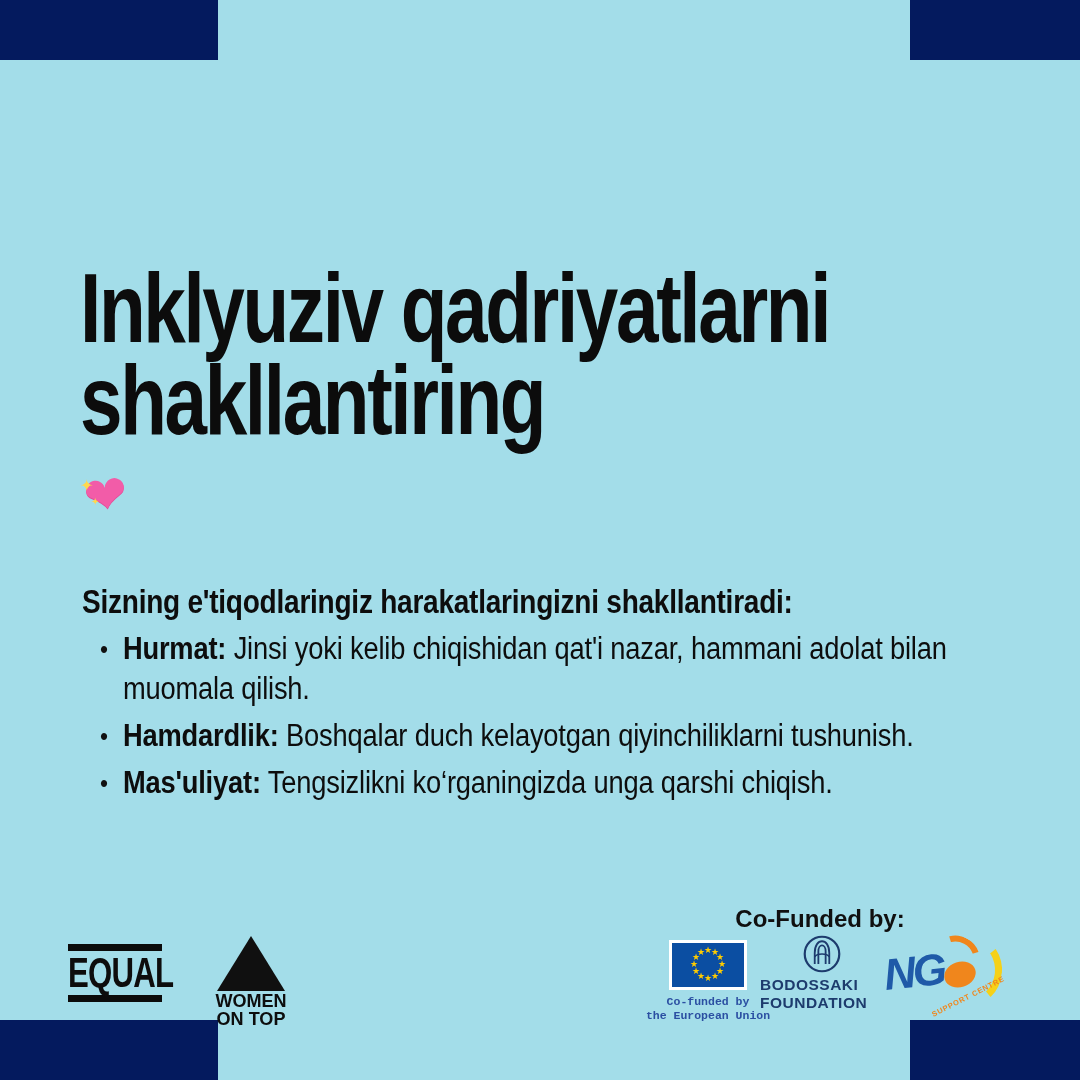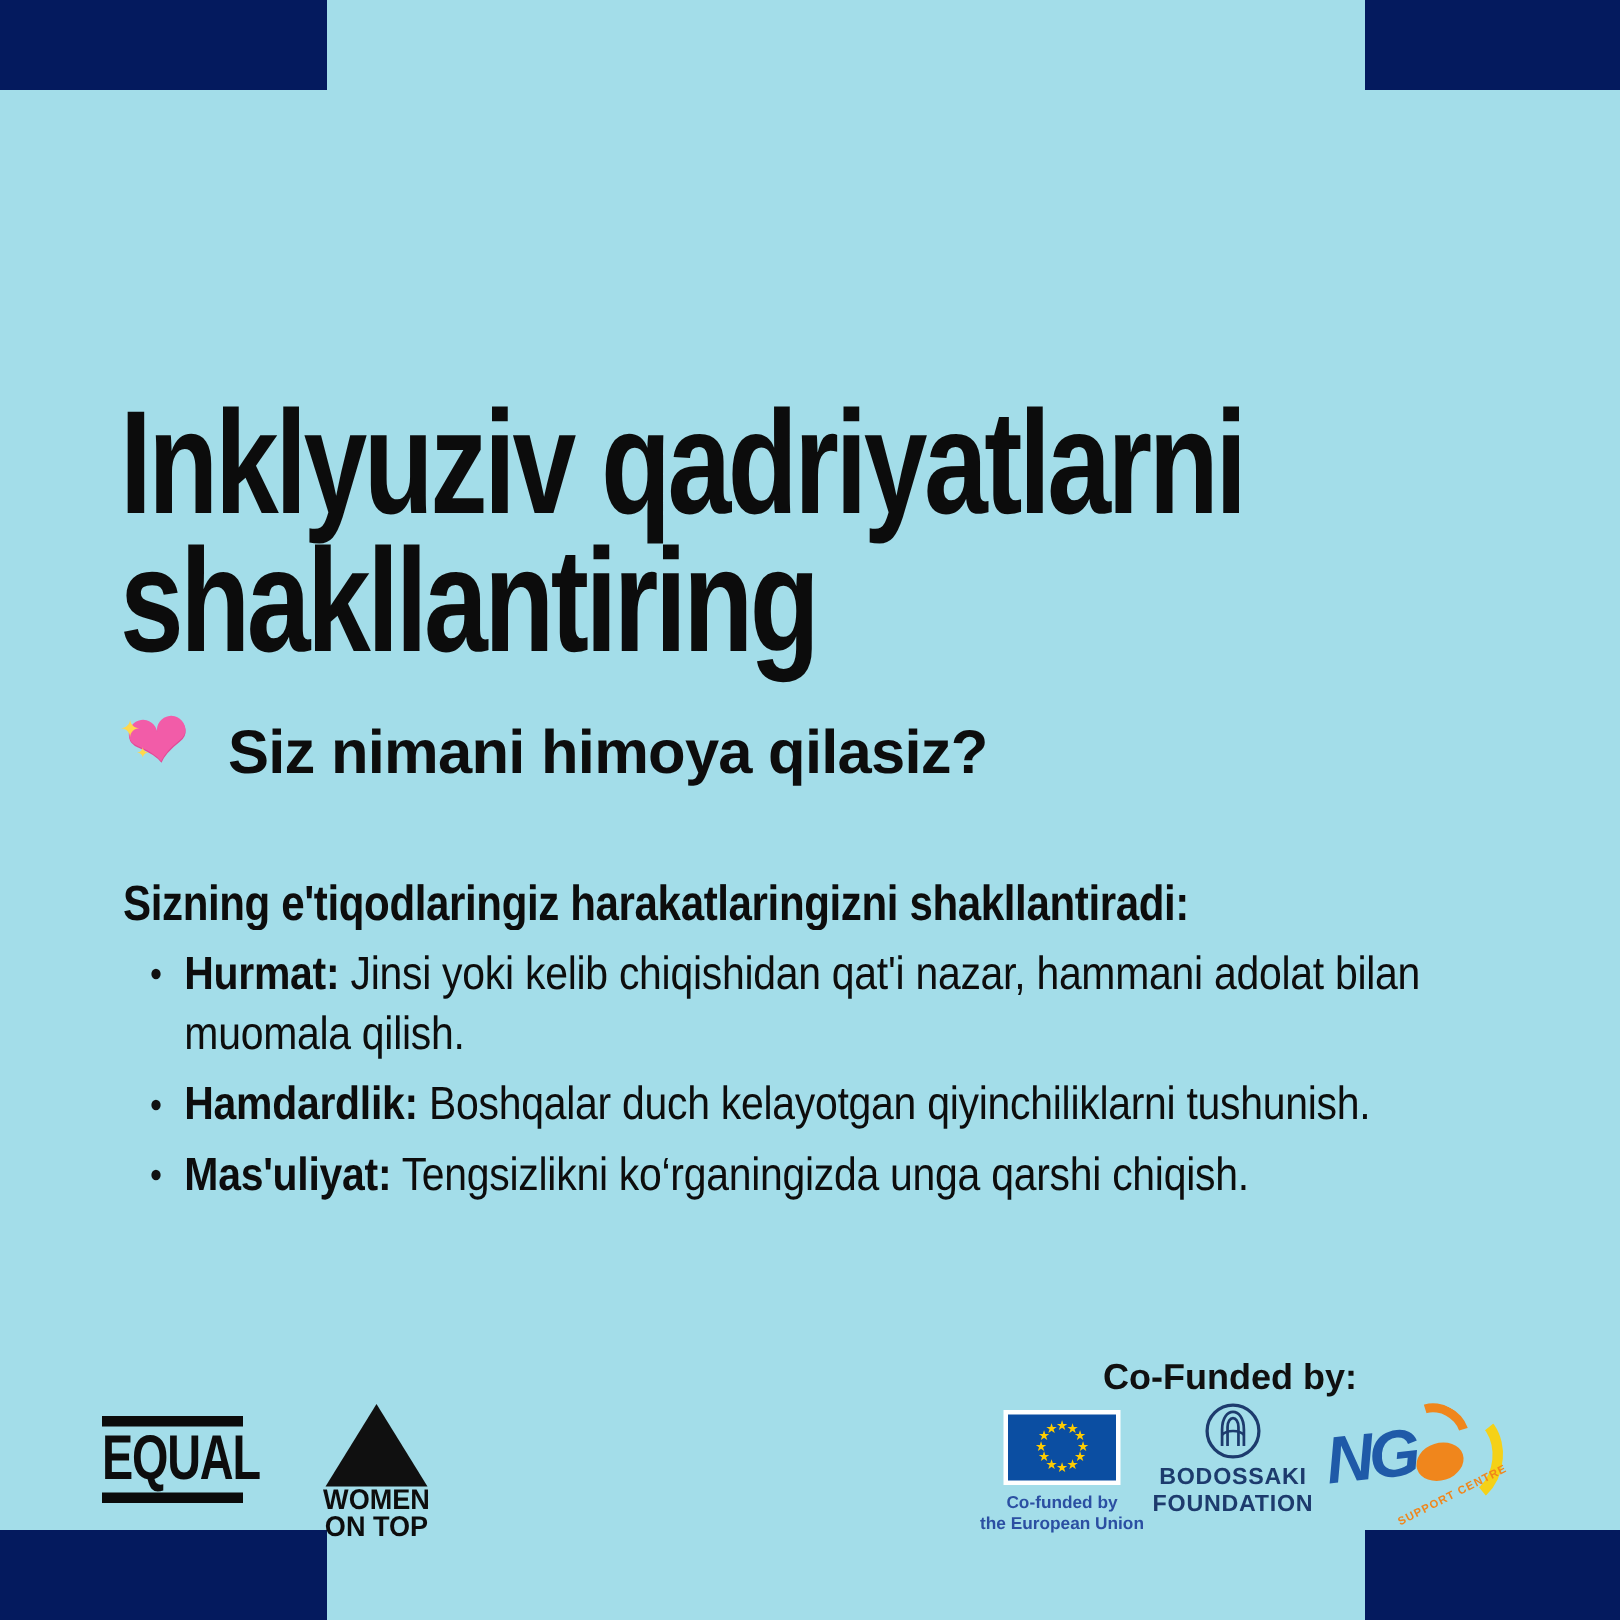--- a/index.html
+++ b/index.html
@@ -56,23 +56,23 @@
            border:12px solid #43c09f;box-sizing:border-box;
            clip-path:polygon(-15% 50%,50% 50%,50% 115%,-15% 115%);}
   .el-text{position:absolute;left:76px;top:2px;width:130px;}
   .el-name{font-size:17px;font-weight:bold;letter-spacing:2.5px;color:#a18fc7;}
   .el-desc{font-size:15.5px;line-height:19px;color:#2a2a2a;margin-top:3px;}
 
   .eu{position:absolute;left:645px;top:940px;width:126px;text-align:center;}
   .flag{position:relative;width:78px;height:50px;background:#ffffff;margin:0 auto;}
   .flag-inner{position:absolute;left:3px;top:3px;width:72px;height:44px;background:#0b4ea2;}
   .star{position:absolute;width:10px;text-align:center;font-size:9px;line-height:10px;color:#ffcc00;}
-  .eu-caption{margin-top:5px;font-size:11.5px;font-weight:bold;line-height:14px;color:#2b4fa2;}
+  .eu-caption{margin-top:5px;font-size:11.5px;font-weight:bold;line-height:14px;color:#2b4fa2;font-family:Liberation Mono, monospace;}
 
-  .bod{position:absolute;left:760px;top:934px;width:124px;text-align:center;color:#1d3b6d;}
+  .bod{position:absolute;left:760px;top:934px;width:124px;color:#1d3b6d;}
   .bod svg{display:block;margin:0 auto;}
   .bod-text{font-size:15.5px;font-weight:bold;letter-spacing:0.5px;line-height:18px;margin-top:2px;}
 
   .ngo{position:absolute;left:884px;top:936px;width:124px;height:78px;}
   .ngo-letters{position:absolute;left:0;top:14px;font-size:44px;font-weight:bold;font-style:italic;
                color:#1f5aa8;letter-spacing:-3px;transform:rotate(-6deg);line-height:44px;}
   .ngo-o{position:absolute;left:60px;top:26px;width:32px;height:25px;background:#f0861c;
          border-radius:50%;transform:rotate(-18deg);}
   .ngo-arc-orange{position:absolute;left:50px;top:0;width:46px;height:42px;border-radius:50%;
                   border:6px solid transparent;border-top:6px solid #f0861c;box-sizing:border-box;
@@ -97,21 +97,20 @@
     <div>Inklyuziv qadriyatlarni</div>
     <div>shakllantiring</div>
   </div>
 
   <div class="subtitle">
     <span class="heart-wrap">
       <span class="heart">❤</span>
       <span class="sparkle1">✦</span>
       <span class="sparkle2">✦</span>
     </span>
-    <span class="subtitle-text">Siz nimani himoya qilasiz?</span>
   </div>
 
   <div class="intro">Sizning e'tiqodlaringiz harakatlaringizni shakllantiradi:</div>
 
   <div class="bullets">
     <div class="bullet">
       <span class="dot">•</span>
       <p><b>Hurmat:</b>
         <span>Jinsi yoki kelib chiqishidan qat'i nazar, hammani adolat bilan muomala qilish.</span></p>
     </div>

